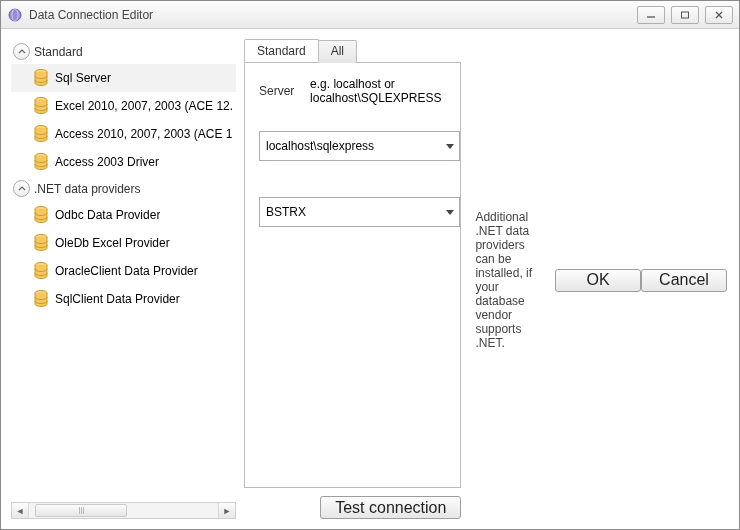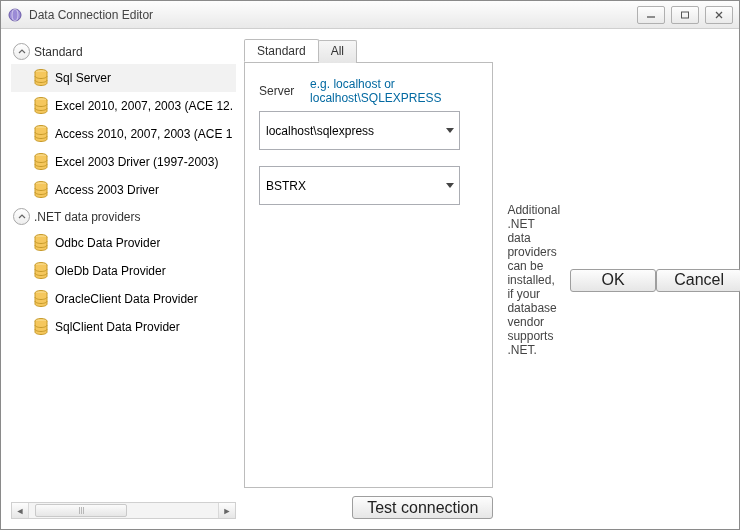--- a/index.html
+++ b/index.html
@@ -205,45 +205,46 @@
     top: 0;
     padding-top: 4px;
     z-index: 2;
     border-bottom: 1px solid #fff;
   }
   .tab-panel {
     flex: 1;
     border: 1px solid #bcbcbc;
     border-top: none;
     background: #fff;
-    padding: 14px 32px 10px 14px;
+    padding: 14px 0 10px 14px;
     box-sizing: border-box;
     display: flex;
     flex-direction: column;
   }
   .form-row {
     display: flex;
     align-items: center;
     margin-bottom: 6px;
     gap: 10px;
   }
   .form-label {
     width: 60px;
     color: #333;
   }
   .hint {
-    color: #0369a1;
+    color: #000000;
   }
   .combo {
     display: flex;
     align-items: center;
     border: 1px solid #abadb3;
-    height: 39px;
+    height: 30px;
     background: #fff;
     box-sizing: border-box;
+    margin-top: 20px;
   }
   .combo input {
     flex: 1;
     border: none;
     outline: none;
     padding: 0 6px;
     font-family: inherit;
     font-size: 12px;
     height: 100%;
     background: transparent;
@@ -375,31 +376,20 @@
           </div>
           <div class="tree-item">
             <span class="db-icon">
               <svg width="16" height="18" viewBox="0 0 16 18">
                   <ellipse cx="8" cy="3" rx="6" ry="2.5" fill="#f8d57e" stroke="#c79a2a"></ellipse>
                   <path d="M2 3v11c0 1.4 2.7 2.5 6 2.5s6-1.1 6-2.5V3" fill="#f5c75d" stroke="#c79a2a"></path>
                   <path d="M2 7c0 1.4 2.7 2.5 6 2.5s6-1.1 6-2.5" fill="none" stroke="#c79a2a"></path>
                   <path d="M2 11c0 1.4 2.7 2.5 6 2.5s6-1.1 6-2.5" fill="none" stroke="#c79a2a"></path>
                 </svg>
             </span>
-            <span class="tree-label">Excel 2003 Driver (1997-2003)</span>
-          </div>
-          <div class="tree-item">
-            <span class="db-icon">
-              <svg width="16" height="18" viewBox="0 0 16 18">
-                  <ellipse cx="8" cy="3" rx="6" ry="2.5" fill="#f8d57e" stroke="#c79a2a"></ellipse>
-                  <path d="M2 3v11c0 1.4 2.7 2.5 6 2.5s6-1.1 6-2.5V3" fill="#f5c75d" stroke="#c79a2a"></path>
-                  <path d="M2 7c0 1.4 2.7 2.5 6 2.5s6-1.1 6-2.5" fill="none" stroke="#c79a2a"></path>
-                  <path d="M2 11c0 1.4 2.7 2.5 6 2.5s6-1.1 6-2.5" fill="none" stroke="#c79a2a"></path>
-                </svg>
-            </span>
             <span class="tree-label">Access 2003 Driver</span>
           </div>
 
           <div class="group-header">
             <span class="expand-btn">
               <svg width="8" height="8" viewBox="0 0 8 8">
                   <polyline points="1,5 4,2 7,5" fill="none" stroke="#666" stroke-width="1.2"></polyline>
                 </svg>
             </span>
             <span>.NET data providers</span>
@@ -418,21 +408,21 @@
           </div>
           <div class="tree-item">
             <span class="db-icon">
               <svg width="16" height="18" viewBox="0 0 16 18">
                   <ellipse cx="8" cy="3" rx="6" ry="2.5" fill="#f8d57e" stroke="#c79a2a"></ellipse>
                   <path d="M2 3v11c0 1.4 2.7 2.5 6 2.5s6-1.1 6-2.5V3" fill="#f5c75d" stroke="#c79a2a"></path>
                   <path d="M2 7c0 1.4 2.7 2.5 6 2.5s6-1.1 6-2.5" fill="none" stroke="#c79a2a"></path>
                   <path d="M2 11c0 1.4 2.7 2.5 6 2.5s6-1.1 6-2.5" fill="none" stroke="#c79a2a"></path>
                 </svg>
             </span>
-            <span class="tree-label">OleDb Data Provider</span>
+            <span class="tree-label">OleDb Excel Provider</span>
           </div>
           <div class="tree-item">
             <span class="db-icon">
               <svg width="16" height="18" viewBox="0 0 16 18">
                   <ellipse cx="8" cy="3" rx="6" ry="2.5" fill="#f8d57e" stroke="#c79a2a"></ellipse>
                   <path d="M2 3v11c0 1.4 2.7 2.5 6 2.5s6-1.1 6-2.5V3" fill="#f5c75d" stroke="#c79a2a"></path>
                   <path d="M2 7c0 1.4 2.7 2.5 6 2.5s6-1.1 6-2.5" fill="none" stroke="#c79a2a"></path>
                   <path d="M2 11c0 1.4 2.7 2.5 6 2.5s6-1.1 6-2.5" fill="none" stroke="#c79a2a"></path>
                 </svg>
             </span>

